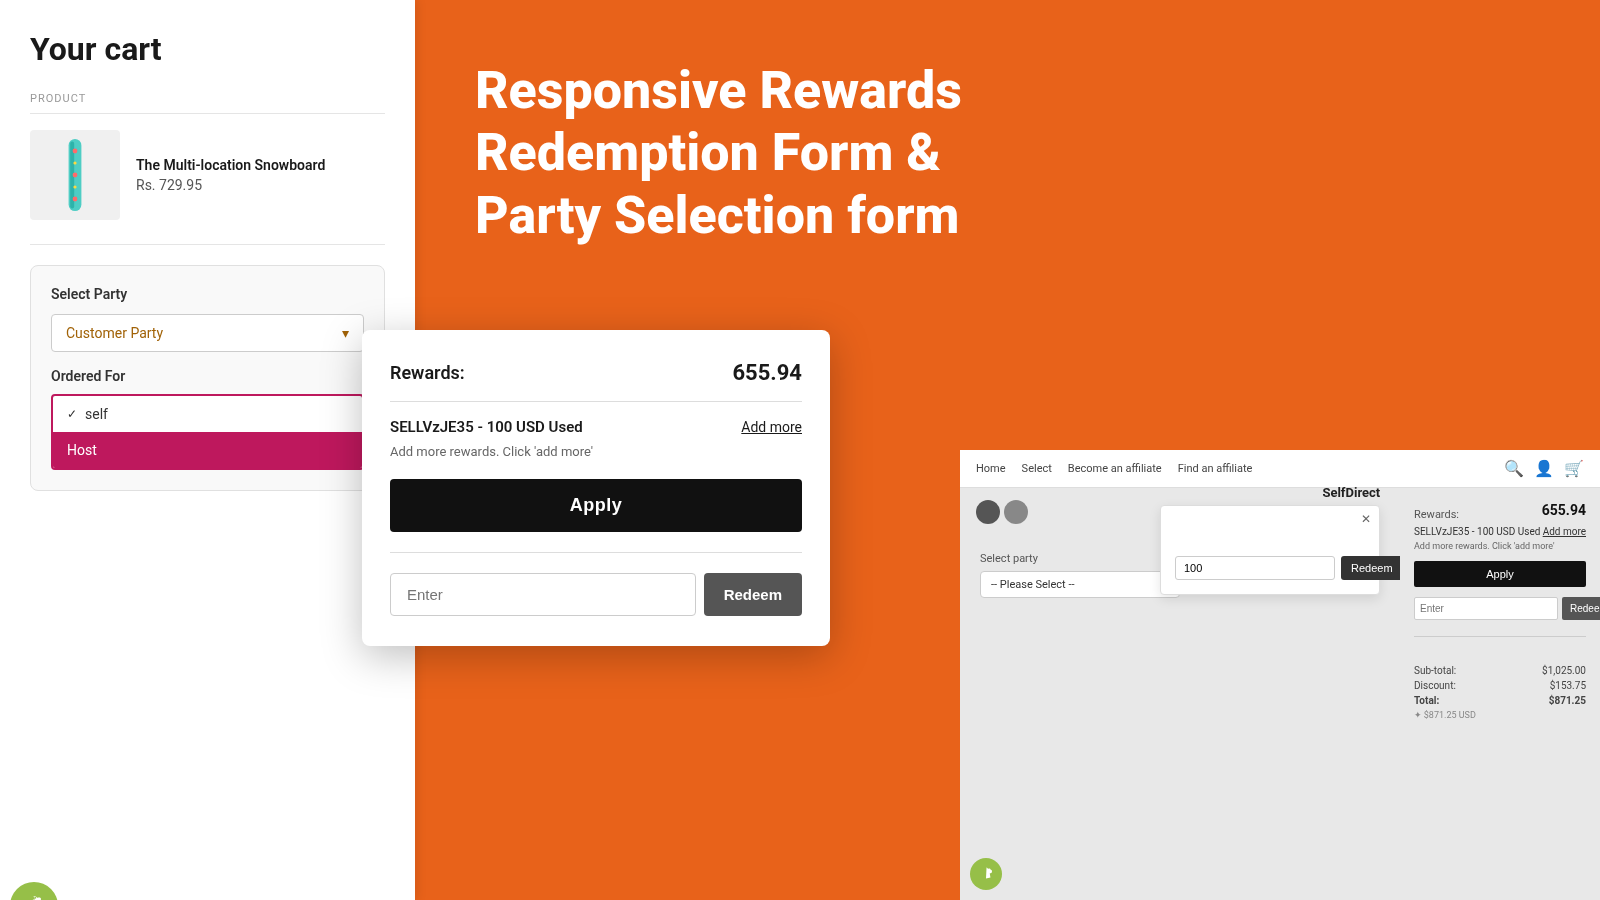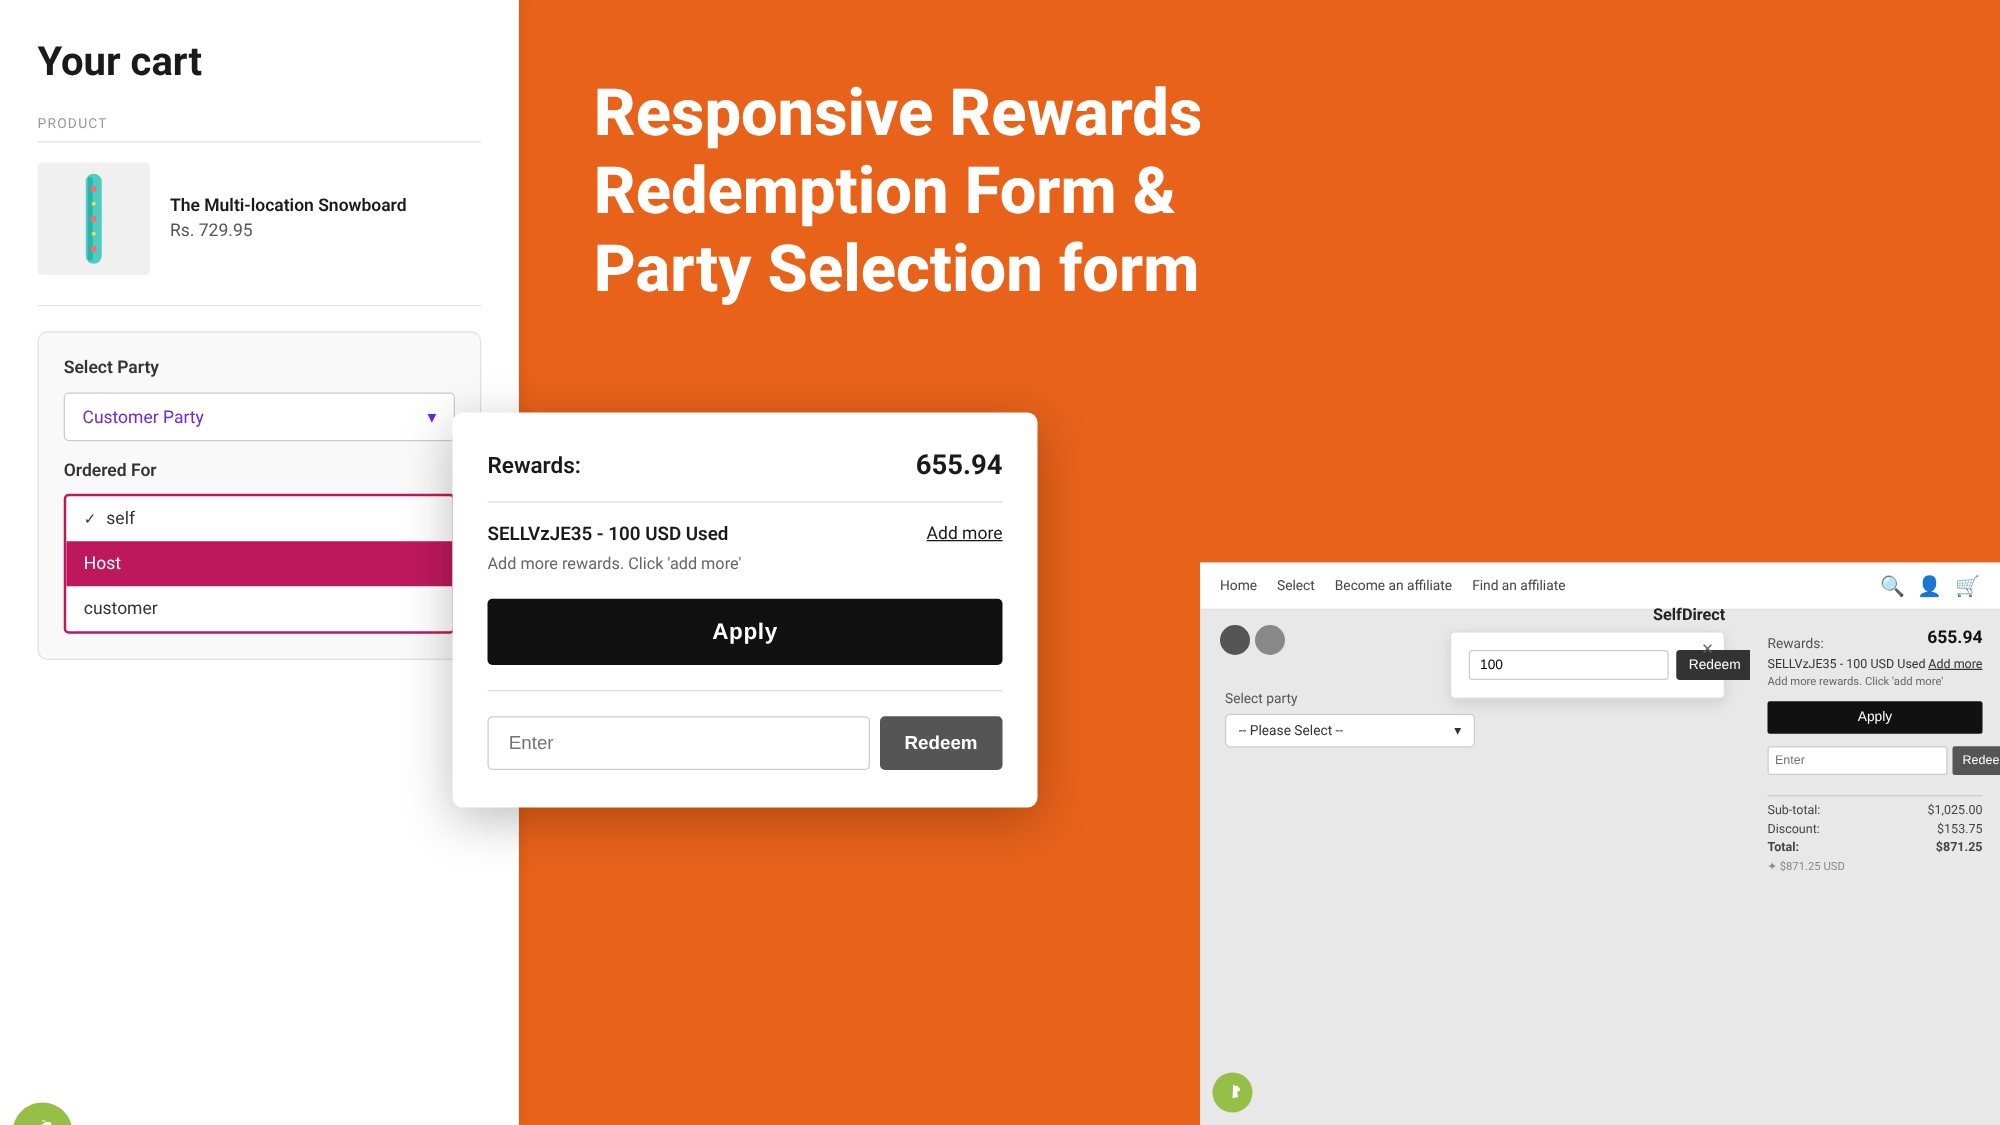--- a/index.html
+++ b/index.html
@@ -100,21 +100,21 @@
       color: #333;
       margin-bottom: 12px;
     }
 
     .dropdown-select {
       width: 100%;
       border: 1px solid #ccc;
       border-radius: 4px;
       padding: 10px 14px;
       font-size: 14px;
-      color: #6d28d9;
+      color: #a16207;
       background: #fff;
       display: flex;
       align-items: center;
       justify-content: space-between;
       cursor: pointer;
       margin-bottom: 16px;
     }
 
     .ordered-for-label {
       font-size: 14px;
@@ -399,20 +399,21 @@
       right: 8px;
       top: 6px;
       font-size: 12px;
       cursor: pointer;
       color: #666;
     }
 
     .mini-popup-input-row {
       display: flex;
       gap: 6px;
+      margin-top: 36px;
     }
 
     .mini-popup-input {
       flex: 1;
       border: 1px solid #ccc;
       padding: 5px 8px;
       font-size: 11px;
       border-radius: 3px;
     }
 
@@ -499,21 +500,21 @@
       border: none;
       padding: 5px 8px;
       font-size: 10px;
       border-radius: 2px;
       cursor: pointer;
     }
 
     .mini-summary {
       margin-top: 16px;
       border-top: 1px solid #ccc;
-      padding-top: 6px;
+      padding-top: 28px;
     }
 
     .mini-summary-row {
       display: flex;
       justify-content: space-between;
       font-size: 10px;
       color: #444;
       margin-bottom: 4px;
     }
 
@@ -590,23 +591,20 @@
       <span>▾</span>
     </div>
 
     <div class="ordered-for-label">Ordered For</div>
     <div class="dropdown-options">
       <div class="dropdown-option selected-check">
         <span>self</span>
       </div>
       <div class="dropdown-option highlighted">
         <span>Host</span>
-      </div>
-      <div class="dropdown-option normal">
-        <span>customer</span>
       </div>
     </div>
   </div>
 
   <div class="shopify-badge">
     <svg viewBox="0 0 50 50" xmlns="http://www.w3.org/2000/svg">
       <path d="M37.5 12.5c-.2-1.5-1.3-2.5-2.8-2.5-.1 0-4.2.3-4.2.3s-2.8-2.8-3.1-3.1c-.3-.3-.9-.2-.9-.2L25 37.5l12.5-2.7s-1.8-10.8-2-12.3zm-8.5-1.3l-2 .7c-.5-1.5-1.3-2.8-2.8-2.8-.1 0-.2 0-.3.1.2-.8.8-1.5 2.3-1.5 1.2 0 2.1.9 2.8 3.5z" fill="white"></path>
       <path d="M25 12.5c-1.5 0-2.3.7-2.5 1.5.1-.1.2-.1.3-.1 1.5 0 2.3 1.3 2.8 2.8l2-.7c-.7-2.6-1.6-3.5-2.6-3.5z" fill="rgba(255,255,255,0.5)"></path>
     </svg>
   </div>

